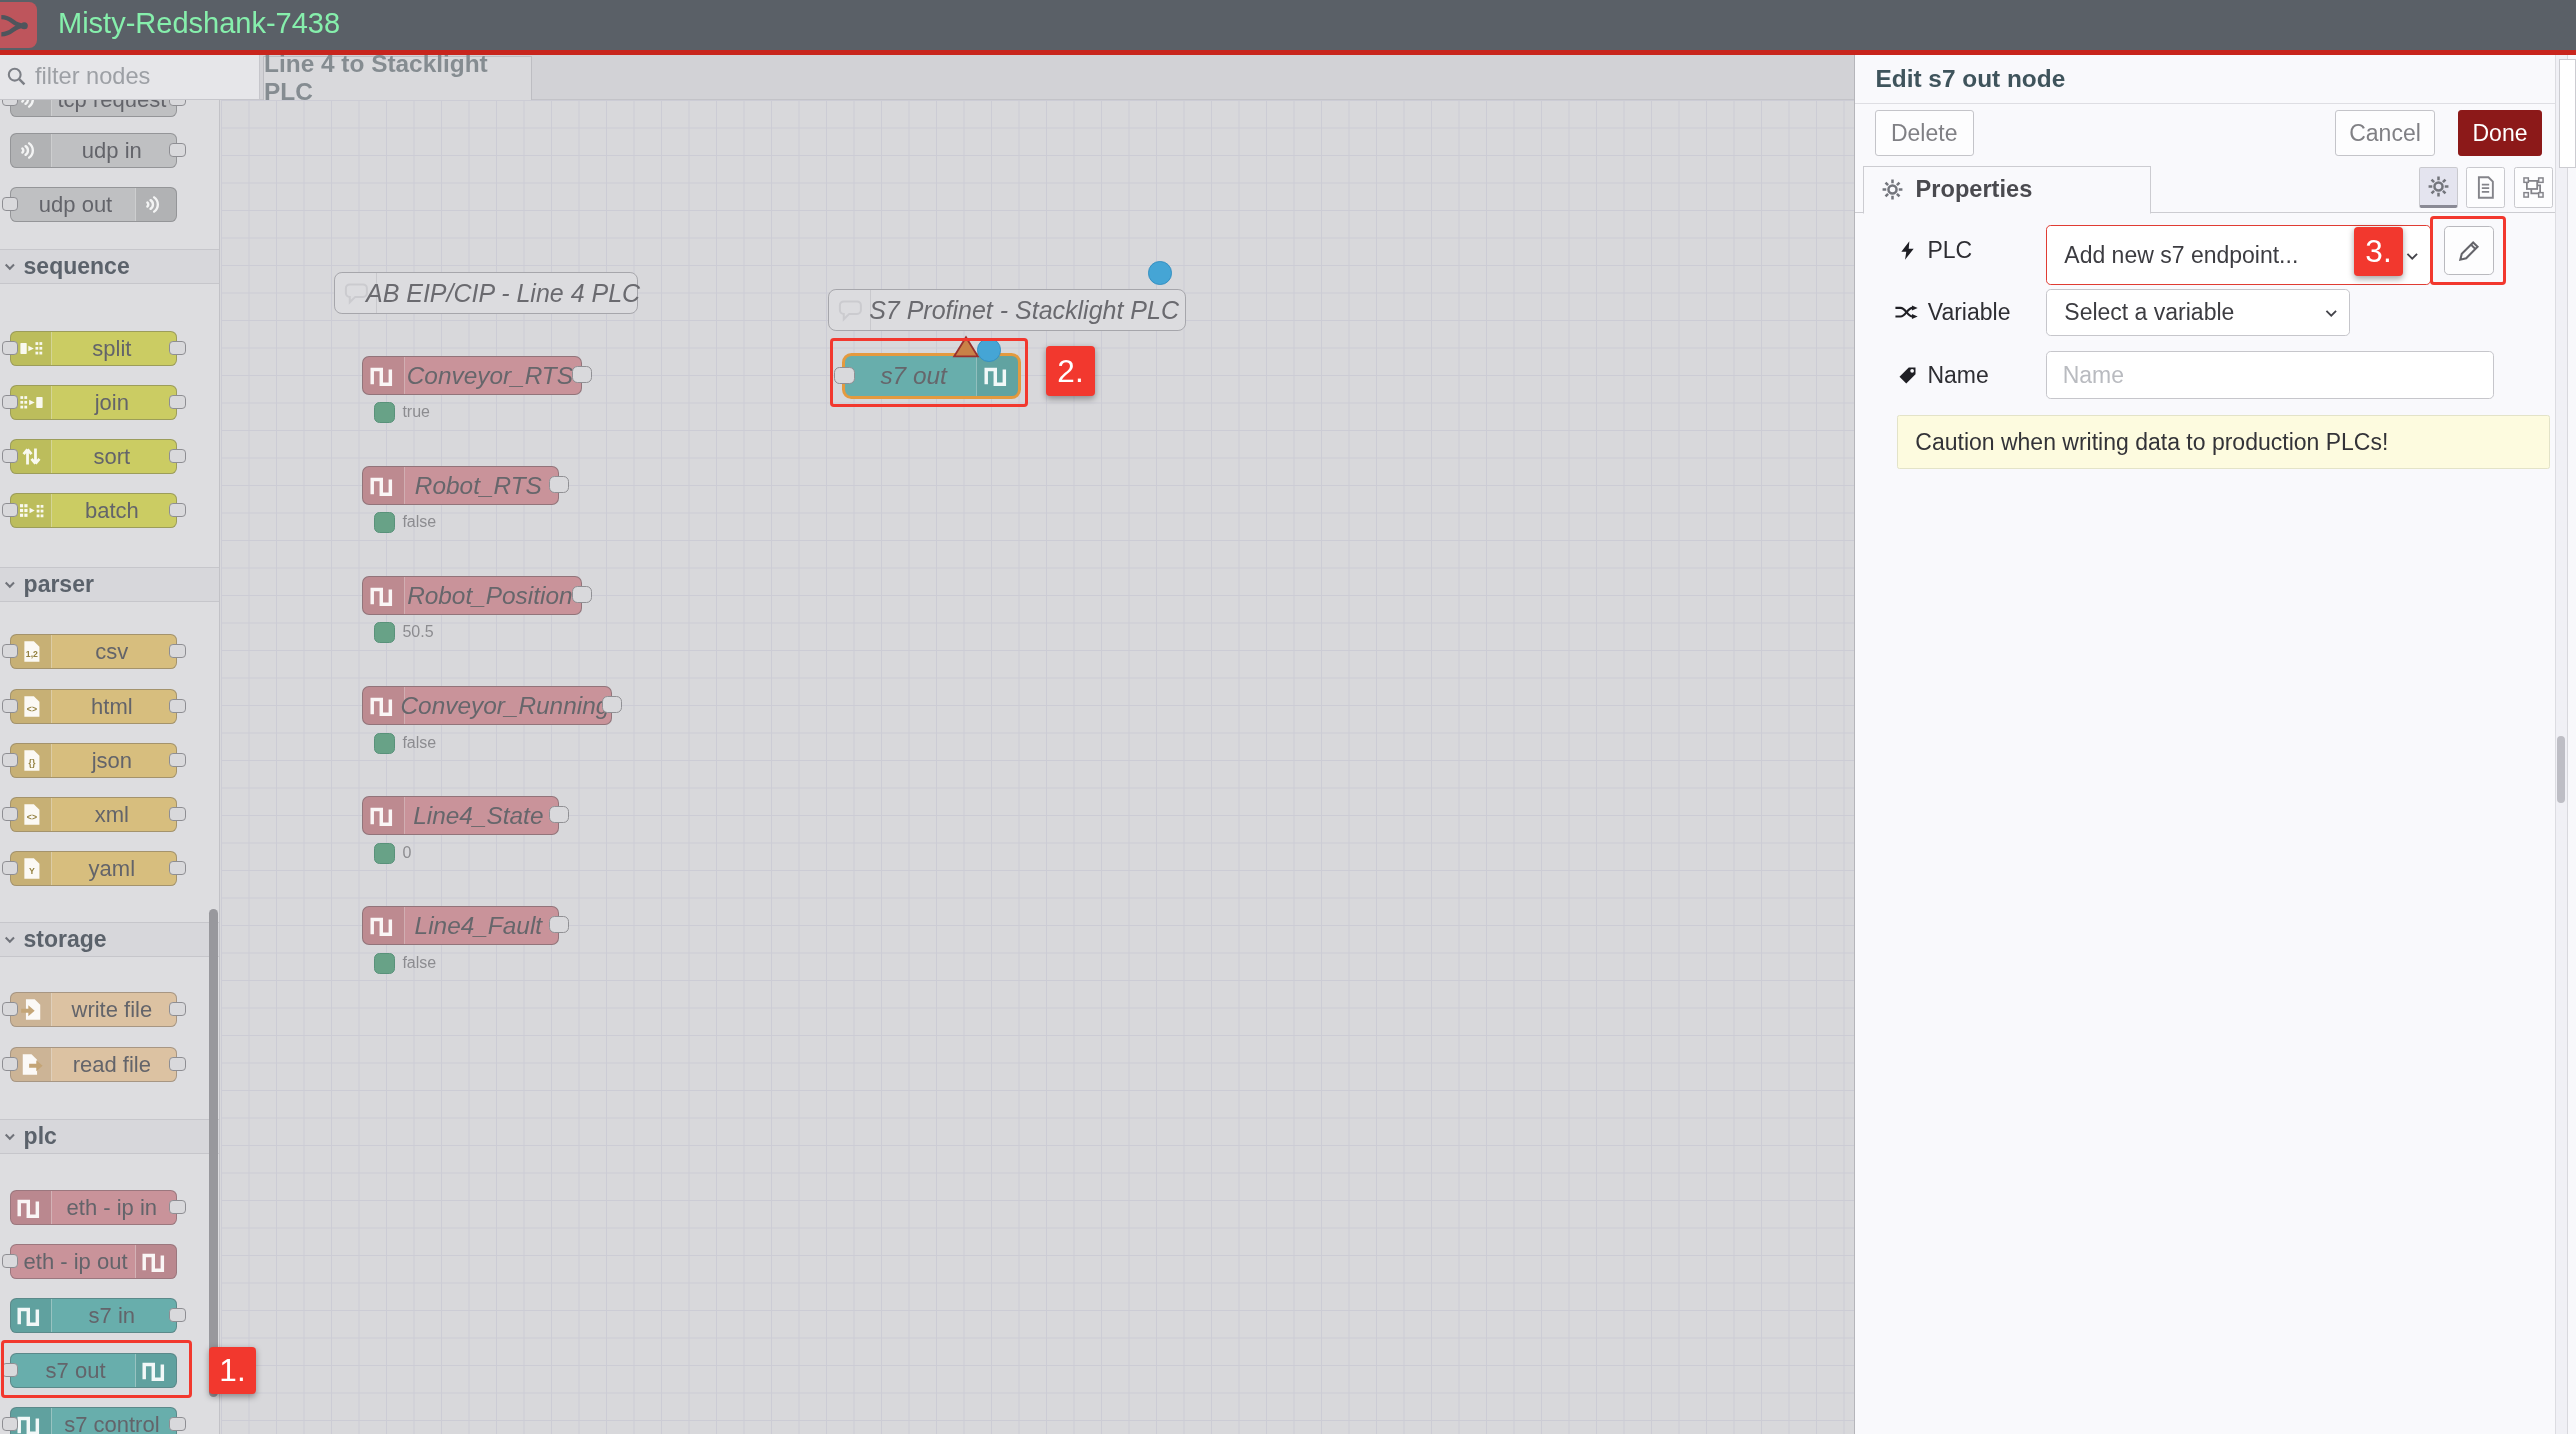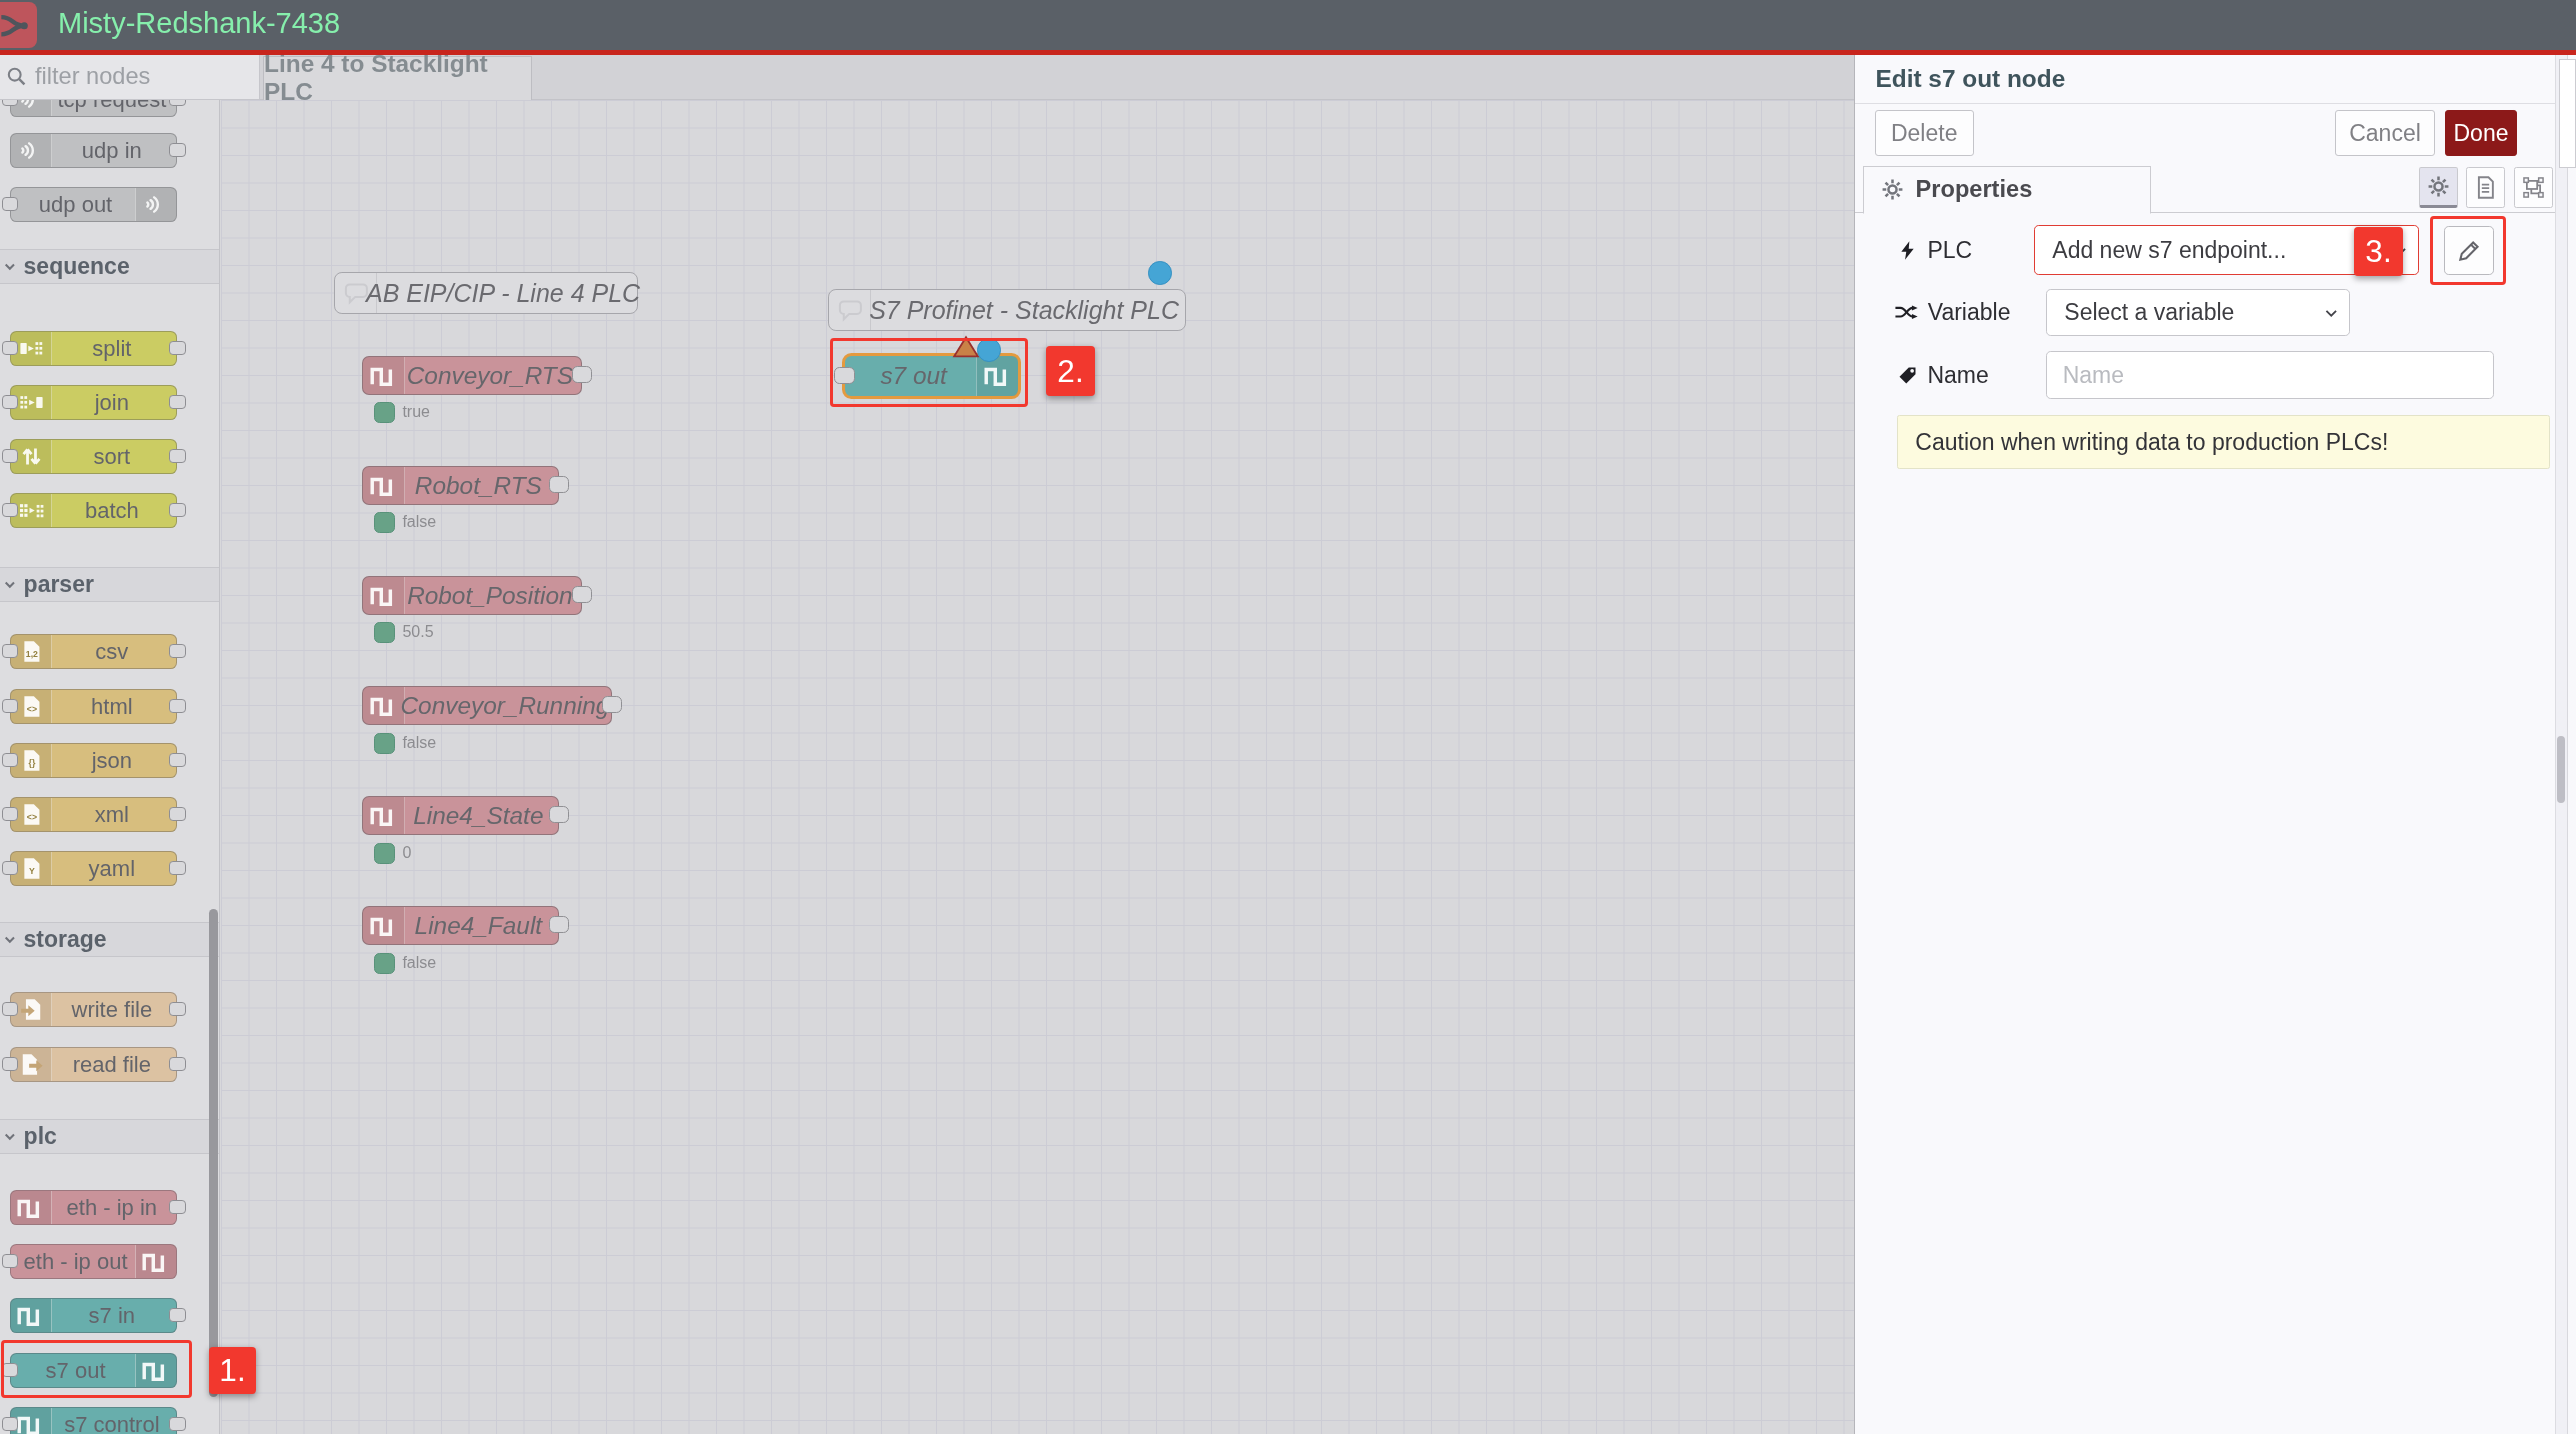--- a/index.html
+++ b/index.html
@@ -574,21 +574,21 @@
 
   <div class="tray">
     <div class="tray-title">Edit s7 out node</div>
 
     <div class="btn" style="left:19.7px;top:56px;width:99px;height:46px">
       <span>Delete</span>
     </div>
     <div class="btn" style="left:480px;top:56px;width:100px;height:46px">
       <span>Cancel</span>
     </div>
-    <div class="btn btn-done" style="left:590px;top:56px;width:72px;height:46px">
+    <div class="btn btn-done" style="left:603px;top:56px;width:84px;height:46px">
       <span>Done</span>
     </div>
 
     <div class="tray-tabs">
       <div class="ptab">
         <span class="i">
             <svg width="25" height="25" viewBox="0 0 34 34">
               <g stroke="#73757C" stroke-width="3.4" fill="none">
                 <circle cx="17" cy="17" r="5.5"></circle>
                 <path d="M17 3.5 v5 M17 25.5 v5 M3.5 17 h5 M25.5 17 h5 M7.5 7.5 l3.5 3.5 M23 23 l3.5 3.5 M26.5 7.5 L23 11 M11 23 l-3.5 3.5"></path>
@@ -634,21 +634,21 @@
     </div>
 
     <div class="flabel" style="left:42px;top:171px;height:50px">
       <span class="i">
           <svg width="21" height="21" viewBox="0 0 34 34">
             <path d="M20 2 L7 19 h8 L13 32 L27 14 h-8 z" fill="#1F1F24"></path>
           </svg>
         </span>
       <span>PLC</span>
     </div>
-    <div class="fselect red" style="left:179px;top:171px;width:385px;height:50px">
+    <div class="fselect red" style="left:191px;top:171px;width:385px;height:60px">
       <span>Add new s7 endpoint...</span>
       <span class="chev i">
           <svg width="20.5" height="20.5" viewBox="0 0 34 34">
             <path d="M9 13 l8 8 8 -8" fill="none" stroke="#44444A" stroke-width="3"></path>
           </svg>
         </span>
     </div>
     <div class="fbtn" style="left:589px;top:172px;width:50px;height:49px">
       <span class="i">
           <svg width="25" height="25" viewBox="0 0 34 34">

